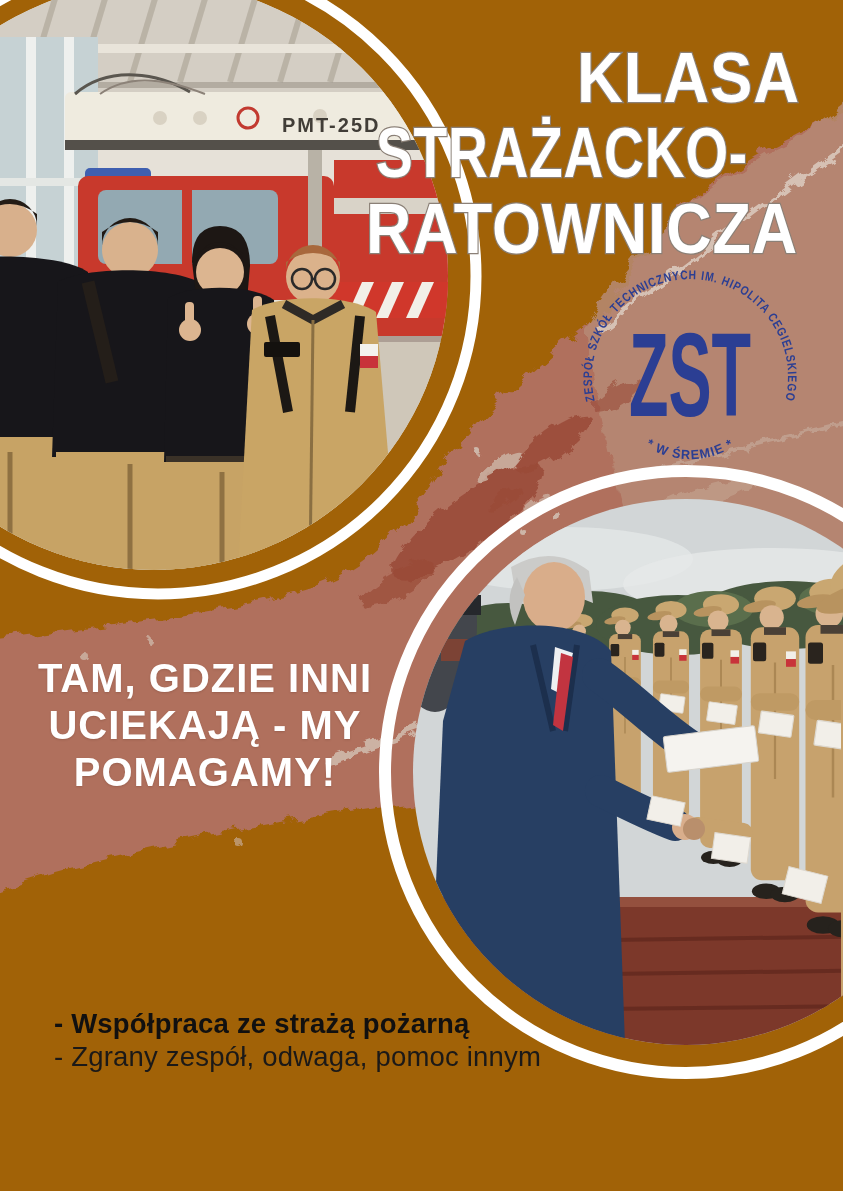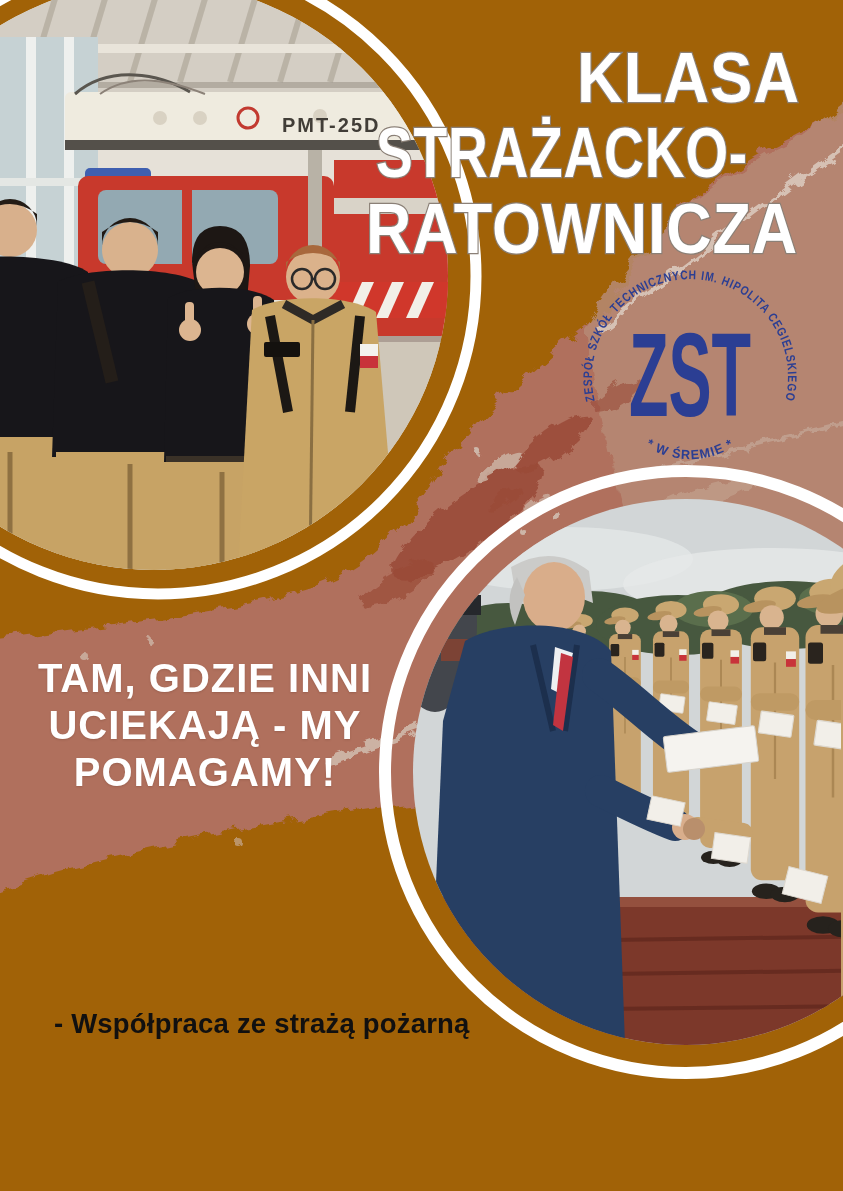--- a/index.html
+++ b/index.html
@@ -317,15 +317,16 @@
   </svg>
 
   <div class="tagline">
     <div>TAM, GDZIE INNI</div>
     <div>UCIEKAJĄ - MY</div>
     <div>POMAGAMY!</div>
   </div>
 
   <div class="bullets">
     <div class="b0">- Współpraca ze strażą pożarną</div>
+    <div>- Zgrany zespół, odwaga, pomoc innym</div>
   </div>
 
 </div>
 
 </body></html>

